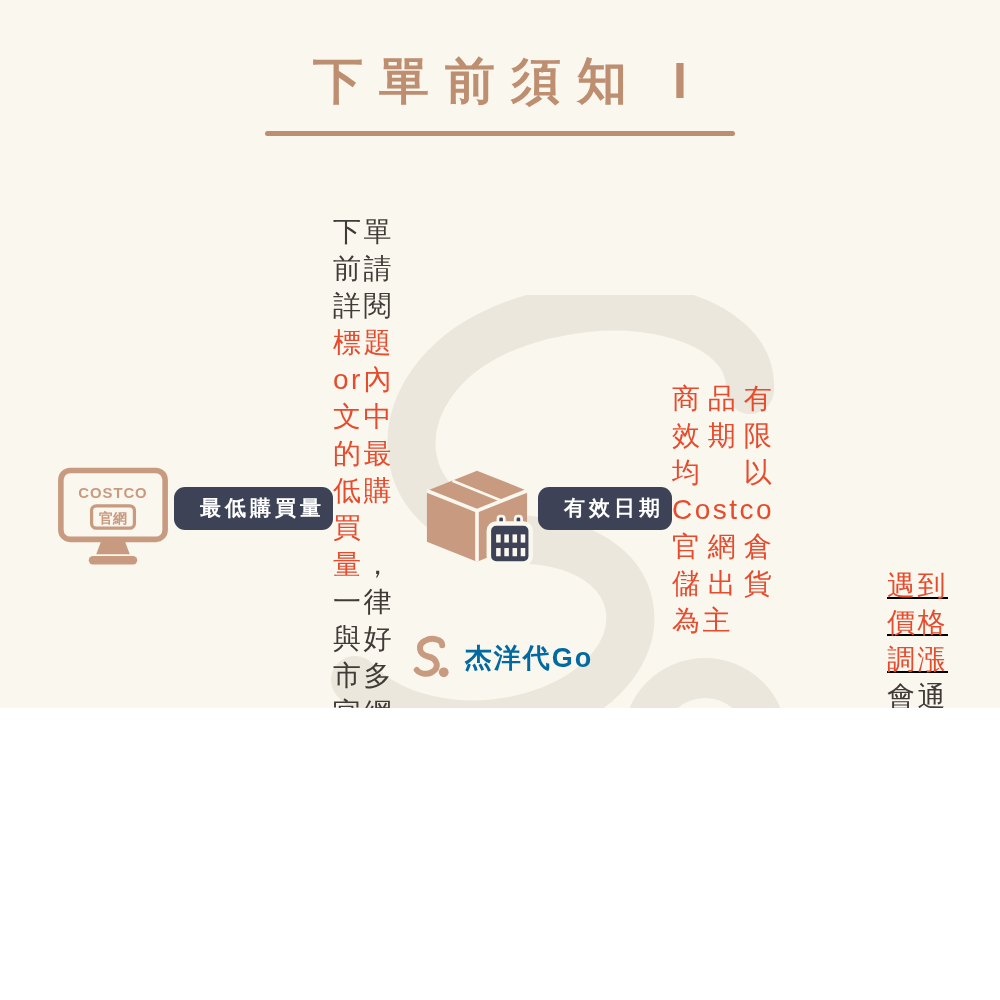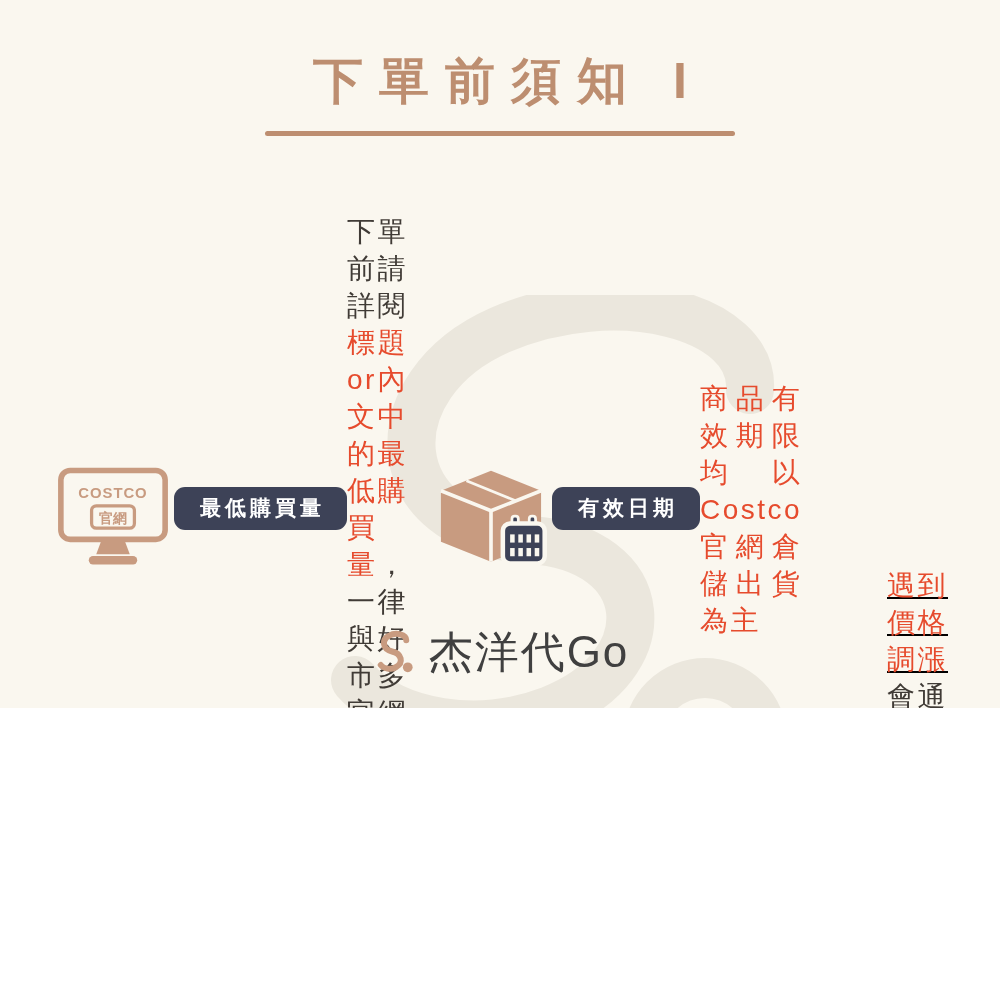--- a/index.html
+++ b/index.html
@@ -16,30 +16,30 @@
 
   .grid { position:absolute; left:52px; width:896px; display:grid;
           grid-template-columns:repeat(3,1fr); column-gap:22px; z-index:1; }
   .row1 { top:198px; }
   .row2 { top:552px;text-decoration:underline; }
 
   .cell { display:flex; flex-direction:row; align-items:center; }
   .icon-wrap { height:138px; display:flex; align-items:flex-end; justify-content:center; }
 
   .badge { margin-top:14px; background:#3d4257; color:#ffffff; font-weight:bold;
-           font-size:21px; letter-spacing:4px; padding:7px 22px 8px 26px; border-radius:11px;
+           font-size:21px; letter-spacing:4px; padding:7px 8px 8px 26px; border-radius:11px;
            white-space:nowrap; }
 
   .body { margin-top:15px; font-size:28px; line-height:37px; color:#403b36;
           letter-spacing:2.5px; text-align:justify; width:100%; font-weight:500; }
   .body .red { color:#e64b2d; }
 
   .footer { position:absolute; left:0; bottom:26px; width:100%; display:flex;
             align-items:center; justify-content:center; gap:10px; z-index:1; }
-  .brand { font-size:44px; font-weight:normal; color:#404040; letter-spacing:2px; }
+  .brand { font-size:27px; font-weight:bold; color:#0369a1; letter-spacing:2px; }
 
   svg text { font-family:"Liberation Sans", sans-serif; }
 </style>
 </head>
 <body>
 
 <div class="page">
 
   <svg class="watermark" width="640" height="540" viewBox="0 0 640 540">
     <path d="M565 95 C570 20 430 -15 315 35 C190 90 195 235 345 245 C470 253 480 370 365 415 C295 442 210 430 170 385" stroke="#ebe7dd" stroke-width="48" fill="none" stroke-linecap="round"></path>

